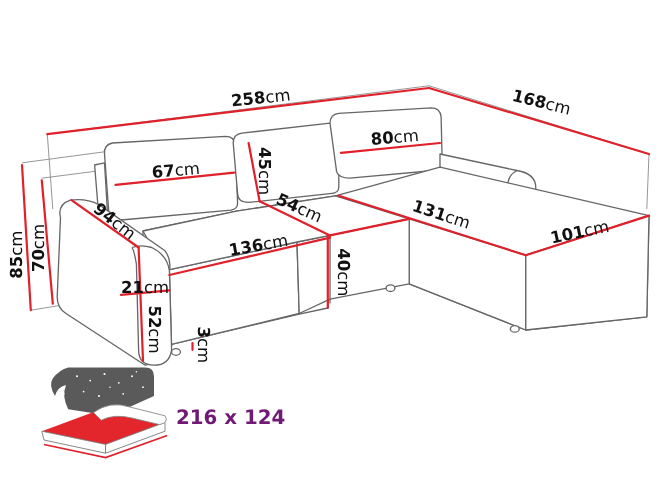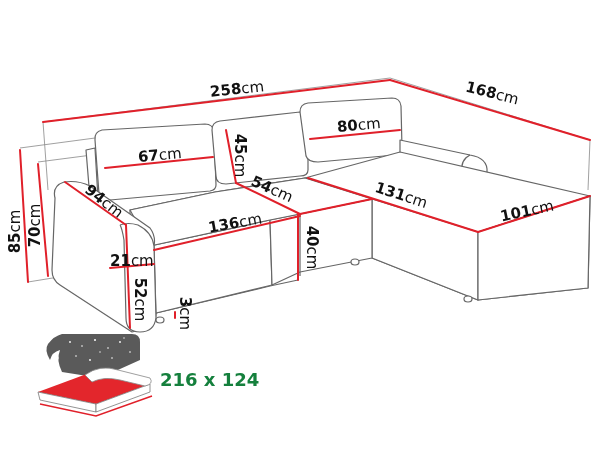--- a/index.html
+++ b/index.html
@@ -1,21 +1,21 @@
 <!DOCTYPE html>
 <html><head>
   <meta charset="utf-8">
   <style>
     html, body { margin: 0; padding: 0; background: #ffffff; }
     body { width: 600px; height: 450px; overflow: hidden; position: relative; font-family: "DejaVu Sans", sans-serif; }
     #canvas { position: absolute; left: 0; top: 0; width: 600px; height: 450px; }
     .lbl { position: absolute; color: #111; font-size: 15px; white-space: nowrap; line-height: 1; }
     .lbl b { font-weight: bold; }
     .lbl .u { font-weight: normal; font-family: "DejaVu Sans", sans-serif; }
-    .bed-label { position: absolute; left: 160px; top: 369px; font-size: 18px; font-weight: bold; color: #15803d; font-family: "DejaVu Sans", sans-serif; }
+    .bed-label { position: absolute; left: 160px; top: 369px; font-size: 18px; font-weight: bold; color: #701a75; font-family: "DejaVu Sans", sans-serif; }
   </style>
 </head>
 <body>
 
 <svg id="canvas" viewBox="0 0 600 450" xmlns="http://www.w3.org/2000/svg">
   <g fill="none" stroke="#666" stroke-width="1.2" stroke-linejoin="round">
 
     <polyline points="43,122 390,78 590,140 588,190" stroke="#888" stroke-width="0.8"></polyline>
     <polyline points="20,148 95,138" stroke="#888" stroke-width="0.8"></polyline>
     <polyline points="38,162 92,155" stroke="#888" stroke-width="0.8"></polyline>

